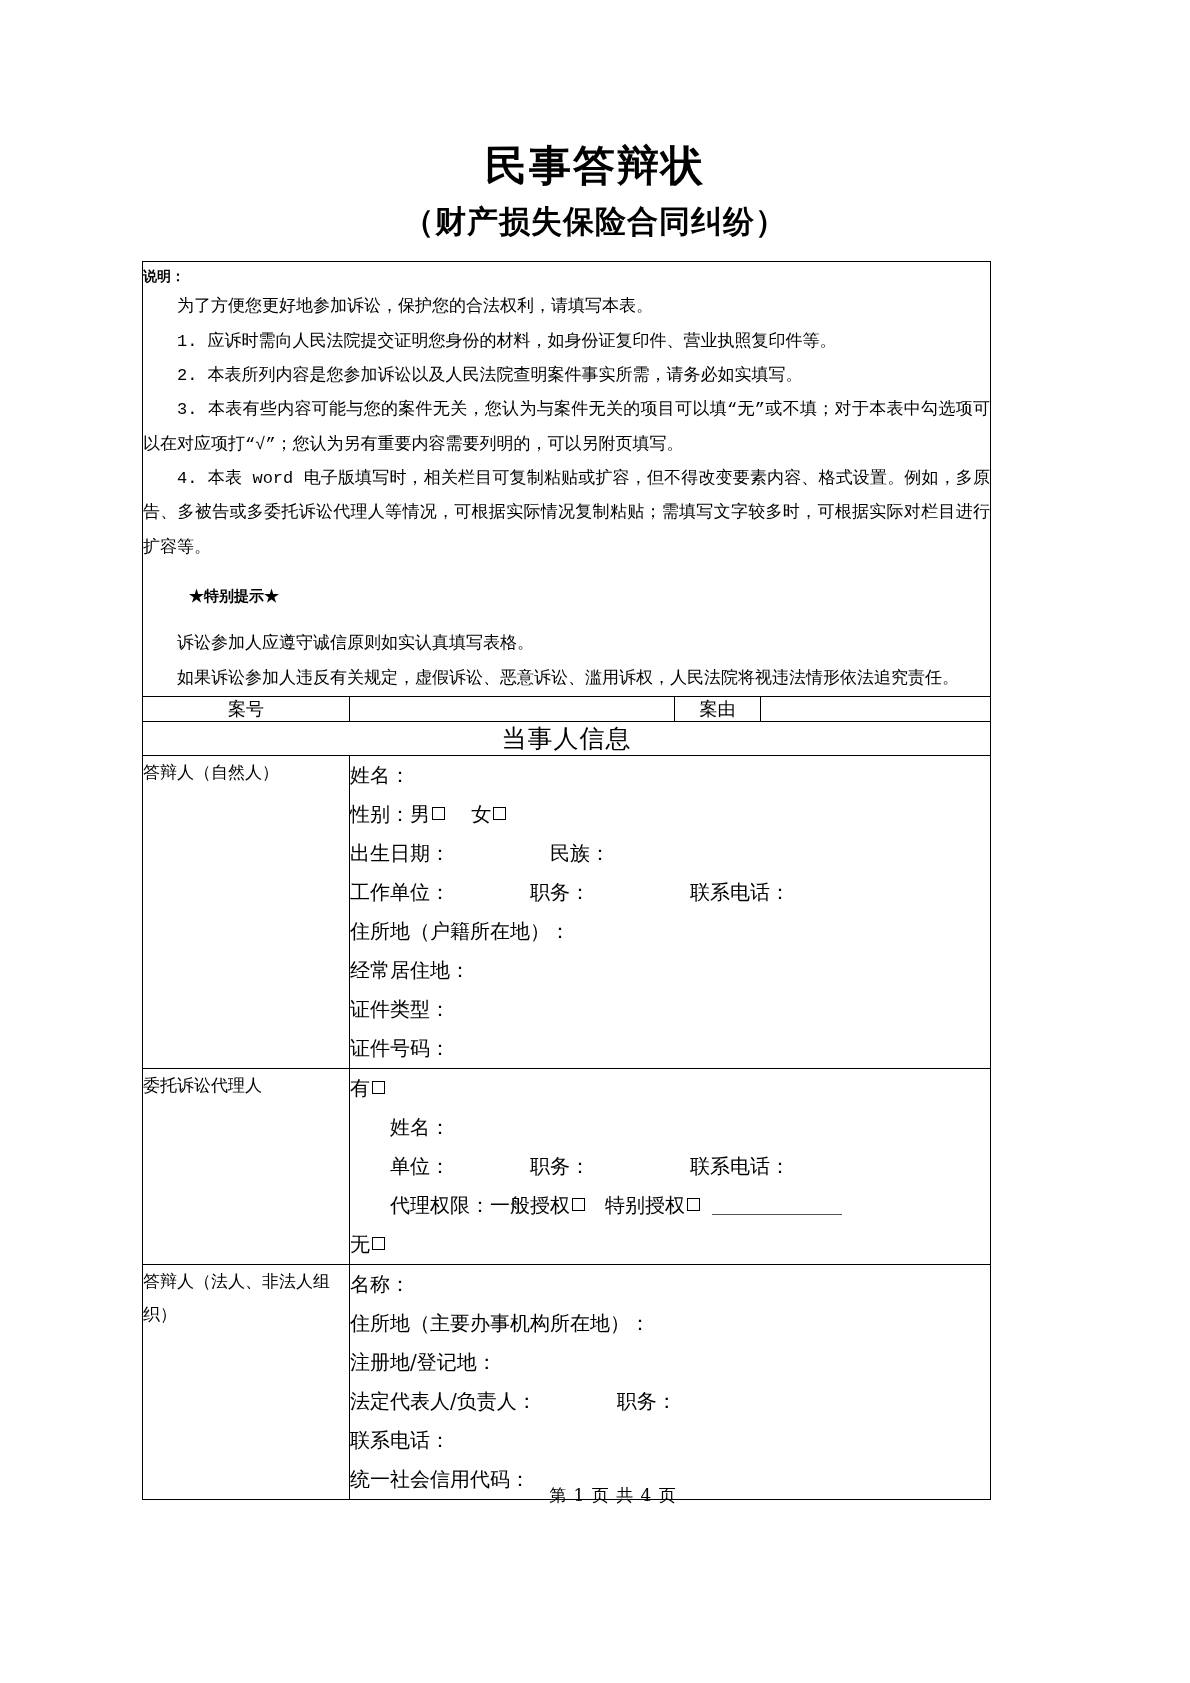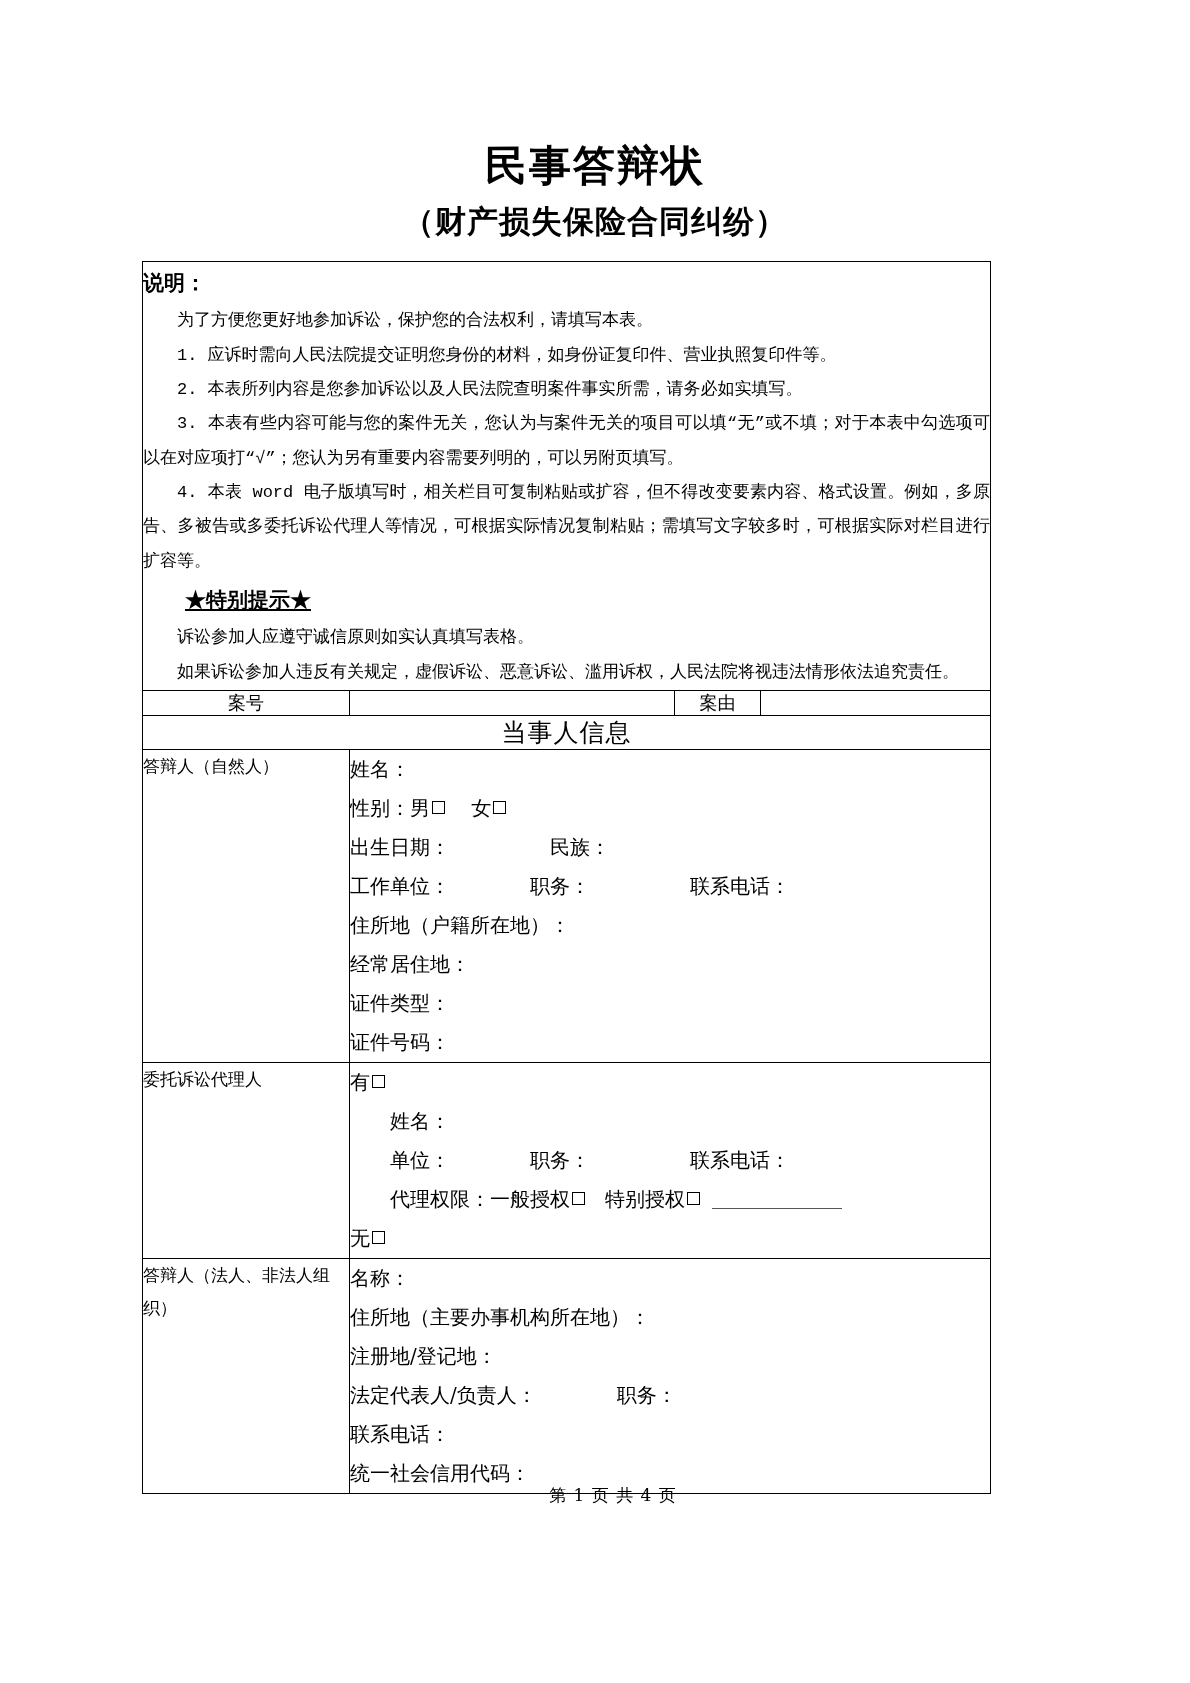--- a/index.html
+++ b/index.html
@@ -53,40 +53,39 @@
     border: 1px solid #000000;
     vertical-align: top;
     padding: 0;
   }
 
   
   .notes-cell {
     padding: 10px 14px 12px 14px;
   }
   .notes-title {
-    font-size: 21px;
+    font-size: 14px;
     font-weight: 700;
     line-height: 2.02;
     margin: 0;
   }
   .note-line {
     font-size: 17px;
     line-height: 2.02;
     margin: 0;
     text-align: justify;
     text-justify: inter-ideograph;
   }
   .note-line.indent { text-indent: 2em; font-family: Liberation Mono, monospace; }
   .note-star {
-    font-size: 21px;
+    font-size: 15px;
     font-weight: 700;
     line-height: 2.02;
-    margin: 0;
+    margin: 16px;
     text-indent: 2em;
-    text-decoration: underline;
   }
 
   
   .case-label {
     font-size: 18px;
     text-align: center;
     padding: 9px 4px;
     white-space: nowrap;
   }
   .case-value {

